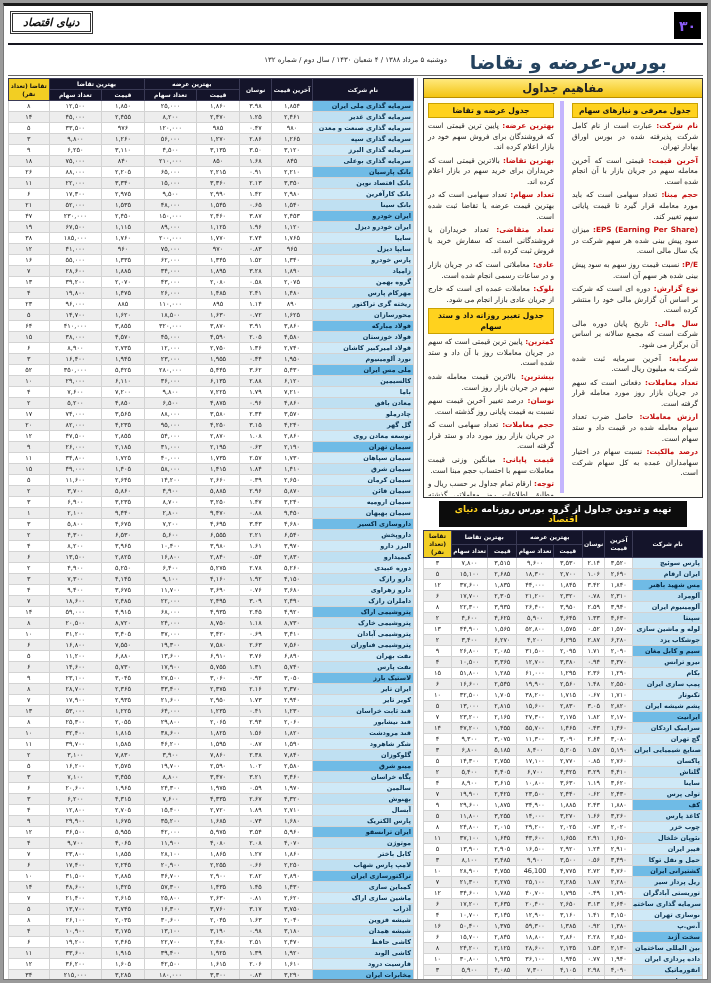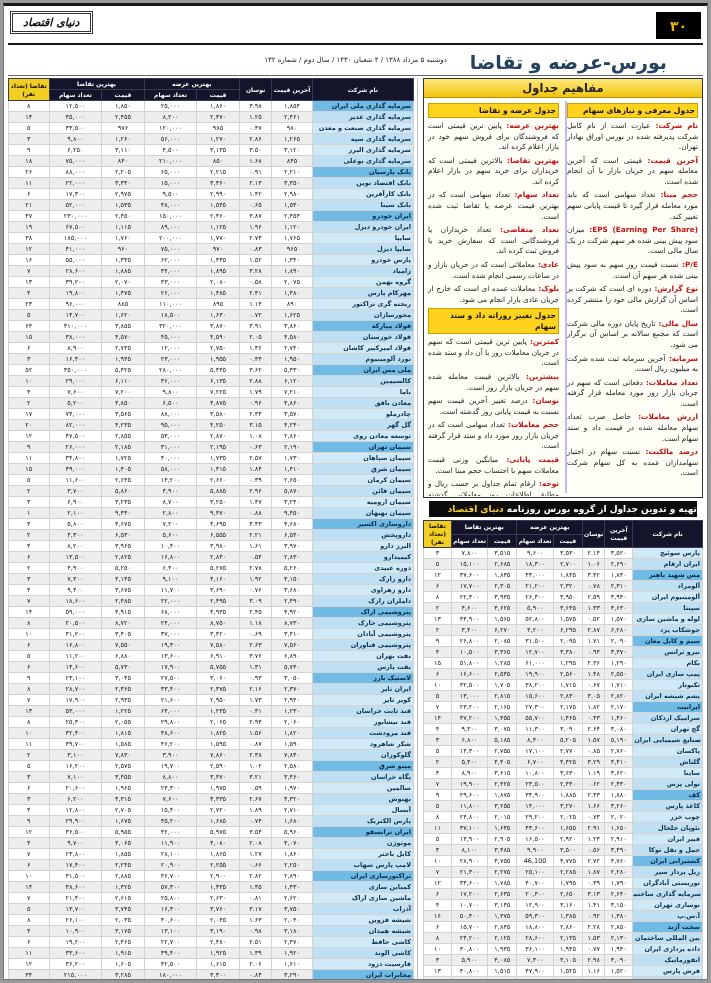--- a/index.html
+++ b/index.html
@@ -2,42 +2,42 @@
 <html lang="fa" dir="rtl"><head>
 <meta charset="utf-8">
 <style>
   * { margin:0; padding:0; box-sizing:border-box; }
   html,body { width:711px; height:983px; overflow:hidden; background:#9a9a9a; }
   body { font-family:"DejaVu Sans", sans-serif; direction:rtl; }
   .page { width:705px; height:977px; margin:3px; background:#ffffff; border:1px solid #777; border-top:3px solid #1a1a1a; padding:3px 4px; position:relative; overflow:hidden; }
 
   
   .header { position:relative; height:36px; border-bottom:2px solid #15151f; }
-  .page-num { position:absolute; top:3px; right:2px; width:45px; height:27px; background:#000; color:#eab308; display:flex; align-items:center; justify-content:center; font-size:14px; font-weight:bold; }
+  .page-num { position:absolute; top:3px; right:2px; width:27px; height:27px; background:#000; color:#8b5cf6; display:flex; align-items:center; justify-content:center; font-size:14px; font-weight:bold; }
   .section-title { position:absolute; top:4px; right:36px; font-size:19px; font-weight:bold; color:#24425e; letter-spacing:-0.5px;margin-top:38px; }
   .logo-box { position:absolute; top:4px; left:4px; border:1px solid #333; outline:1px solid #333; outline-offset:1px; padding:2px 10px; font-family:"DejaVu Serif", serif; font-style:italic; font-weight:bold; font-size:11px; color:#111; }
   .date-line { height:31px; border-bottom:1px solid #666; font-size:7px; color:#222; display:flex; align-items:center; justify-content:center; }
 
   
   .content { display:flex; gap:5px; margin-top:2px; height:919px; overflow:hidden; }
   .right-col { width:280px; display:flex; flex-direction:column; overflow:hidden; }
   .left-col { flex:1; overflow:hidden; border-right:1px solid #bbb; padding-right:3px; }
 
   
   .concepts-box { border:1px solid #333; height:420px; overflow:hidden; background:#fffef7; }
   .concepts-title { background:linear-gradient(#ffe97d, #f3c411); color:#222; text-align:center; font-weight:bold; font-size:11.5px; padding:2px 0; border-bottom:1px solid #b98f00; }
   .concepts-body { display:flex; padding:3px 4px; gap:6px; height:398px; overflow:hidden; }
   .concepts-col { flex:1; font-size:7.3px; line-height:1.45; text-align:justify; color:#1b1b1b; }
-  .concepts-col.first { border-left:2px solid #c4b5fd; padding-left:0; }
-  .concept-header { background:#ffd21e; border:1px solid #caa200; color:#111; font-weight:bold; font-size:7.6px; text-align:right; padding:1px 2px; margin:2px 0 3px; }
+  .concepts-col.first { border-left:4px solid #c4b5fd; padding-left:8px; }
+  .concept-header { background:#ffd21e; border:1px solid #caa200; color:#111; font-weight:bold; font-size:7.6px; text-align:center; padding:1px 2px; margin:2px 0 3px; }
   .concept-item { margin-bottom:3px; }
   .concept-item .term { color:#c51111; font-weight:bold; }
 
   
-  .credit-bar { background:#0c0c0c; color:#fff; font-weight:bold; font-size:9px; padding:3px 0; margin:3px 6px; }
+  .credit-bar { background:#0c0c0c; color:#fff; font-weight:bold; font-size:9px; text-align:center; padding:3px 0; margin:3px 16px; }
   .credit-bar .brand { color:#ffd21e; }
 
   
   .table-wrap { overflow:hidden; }
   .right-table-wrap { flex:1; }
   table.data-table { width:100%; border-collapse:collapse; table-layout:fixed; }
   table.data-table th, table.data-table td { border:1px solid #d3d3d3; font-size:6.5px; line-height:9px; padding:0 1px; text-align:center; white-space:nowrap; overflow:hidden; color:#1d1d1d; }
   table.data-table thead th { background:#14142a; color:#fff; font-size:6px; line-height:8px; font-weight:bold; border-color:#3a3a55; white-space:normal; padding:1px; }
   table.data-table thead th.count-h { background:#f2ce23; color:#111; }
   table.data-table td.name { background:#cfe9f7; color:#0b3350; font-weight:bold; text-align:right; padding-right:2px; }

